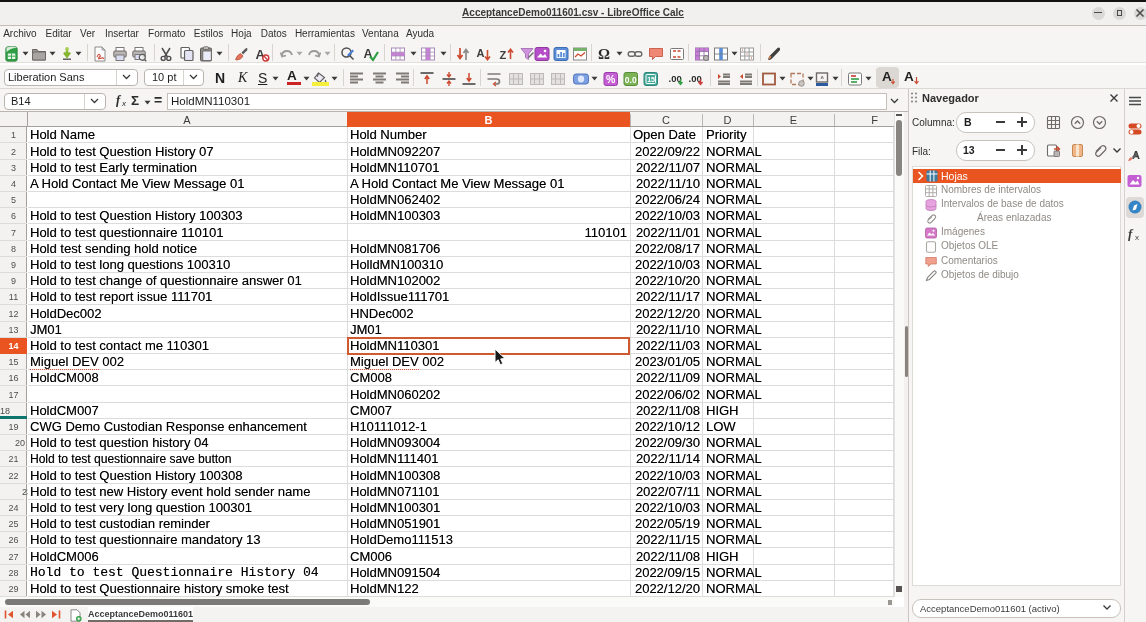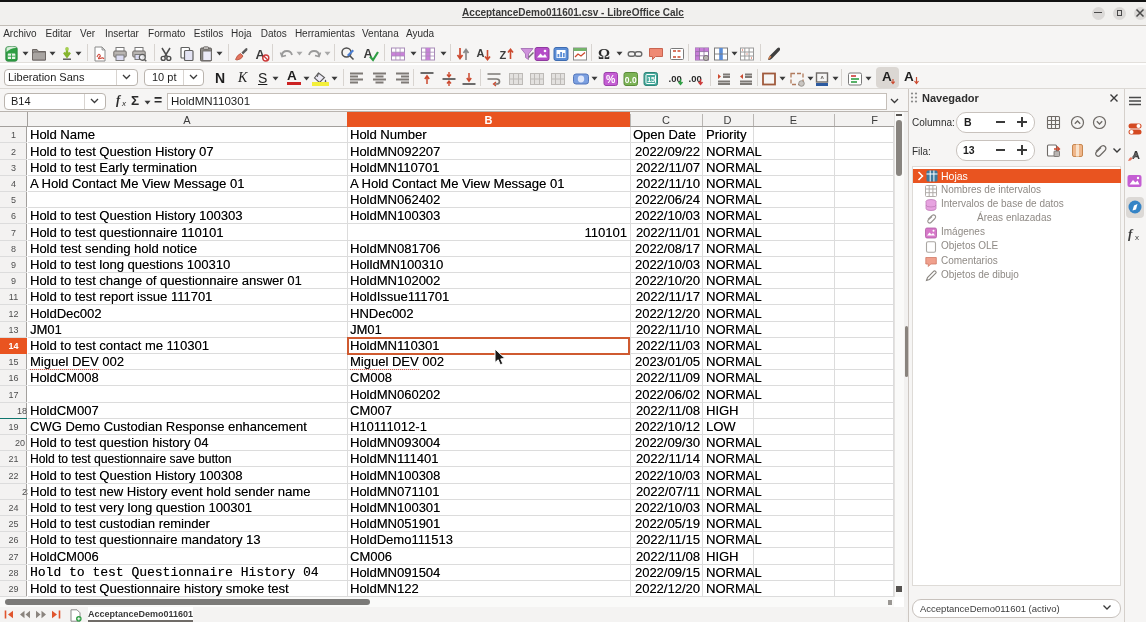--- a/index.html
+++ b/index.html
@@ -428,21 +428,21 @@
 <div class="abs" style="left:0;top:240.7px;width:27px;height:16.2px;color:#4e4e4e;font-size:9px;line-height:16.2px;text-align:center;border-bottom:1px solid #dcdcdc;">8</div>
 <div class="abs" style="left:0;top:256.9px;width:27px;height:16.2px;color:#4e4e4e;font-size:9px;line-height:16.2px;text-align:center;border-bottom:1px solid #dcdcdc;">9</div>
 <div class="abs" style="left:0;top:273.1px;width:27px;height:16.2px;color:#4e4e4e;font-size:9px;line-height:16.2px;text-align:center;border-bottom:1px solid #dcdcdc;">9</div>
 <div class="abs" style="left:0;top:289.3px;width:27px;height:16.2px;color:#4e4e4e;font-size:9px;line-height:16.2px;text-align:center;border-bottom:1px solid #dcdcdc;">11</div>
 <div class="abs" style="left:0;top:305.5px;width:27px;height:16.2px;color:#4e4e4e;font-size:9px;line-height:16.2px;text-align:center;border-bottom:1px solid #dcdcdc;">12</div>
 <div class="abs" style="left:0;top:321.7px;width:27px;height:16.2px;color:#4e4e4e;font-size:9px;line-height:16.2px;text-align:center;border-bottom:1px solid #dcdcdc;">13</div>
 <div class="abs" style="left:0;top:337.9px;width:27px;height:16.2px;background:#e95420;color:#fff;font-weight:bold;font-size:9px;line-height:16.2px;text-align:center;">14</div>
 <div class="abs" style="left:0;top:354.1px;width:27px;height:16.2px;color:#4e4e4e;font-size:9px;line-height:16.2px;text-align:center;border-bottom:1px solid #dcdcdc;">15</div>
 <div class="abs" style="left:0;top:370.3px;width:27px;height:16.2px;color:#4e4e4e;font-size:9px;line-height:16.2px;text-align:center;border-bottom:1px solid #dcdcdc;">16</div>
 <div class="abs" style="left:0;top:386.5px;width:27px;height:16.2px;color:#4e4e4e;font-size:9px;line-height:16.2px;text-align:center;border-bottom:1px solid #dcdcdc;">17</div>
-<div class="abs" style="left:0;top:402.7px;width:27px;height:16.2px;color:#4e4e4e;font-size:9px;line-height:16.2px;text-align:right;border-bottom:1px solid #0f766e;">18</div>
+<div class="abs" style="left:0;top:402.7px;width:27px;height:16.2px;color:#4e4e4e;font-size:9px;line-height:16.2px;text-align:left;border-bottom:3px solid #0f766e;">18</div>
 <div class="abs" style="left:0;top:418.9px;width:27px;height:16.2px;color:#4e4e4e;font-size:9px;line-height:16.2px;text-align:center;border-bottom:1px solid #dcdcdc;">19</div>
 <div class="abs" style="left:0;top:435.1px;width:40px;height:16.2px;color:#4e4e4e;font-size:9px;line-height:16.2px;text-align:center;border-bottom:1px solid #dcdcdc;">20</div>
 <div class="abs" style="left:0;top:451.3px;width:27px;height:16.2px;color:#4e4e4e;font-size:9px;line-height:16.2px;text-align:center;border-bottom:1px solid #dcdcdc;">21</div>
 <div class="abs" style="left:0;top:467.5px;width:27px;height:16.2px;color:#4e4e4e;font-size:9px;line-height:16.2px;text-align:center;border-bottom:1px solid #dcdcdc;">22</div>
 <div class="abs" style="left:0;top:483.7px;width:24px;height:16.2px;color:#4e4e4e;font-size:9px;line-height:16.2px;border-bottom:1px solid #dcdcdc;padding-left:22px;">23</div>
 <div class="abs" style="left:0;top:499.9px;width:27px;height:16.2px;color:#4e4e4e;font-size:9px;line-height:16.2px;text-align:center;border-bottom:1px solid #dcdcdc;">24</div>
 <div class="abs" style="left:0;top:516.1px;width:27px;height:16.2px;color:#4e4e4e;font-size:9px;line-height:16.2px;text-align:center;border-bottom:1px solid #dcdcdc;">25</div>
 <div class="abs" style="left:0;top:532.3px;width:27px;height:16.2px;color:#4e4e4e;font-size:9px;line-height:16.2px;text-align:center;border-bottom:1px solid #dcdcdc;">26</div>
 <div class="abs" style="left:0;top:548.5px;width:27px;height:16.2px;color:#4e4e4e;font-size:9px;line-height:16.2px;text-align:center;border-bottom:1px solid #dcdcdc;">27</div>
 <div class="abs" style="left:0;top:564.7px;width:27px;height:16.2px;color:#4e4e4e;font-size:9px;line-height:16.2px;text-align:center;border-bottom:1px solid #dcdcdc;">28</div>

